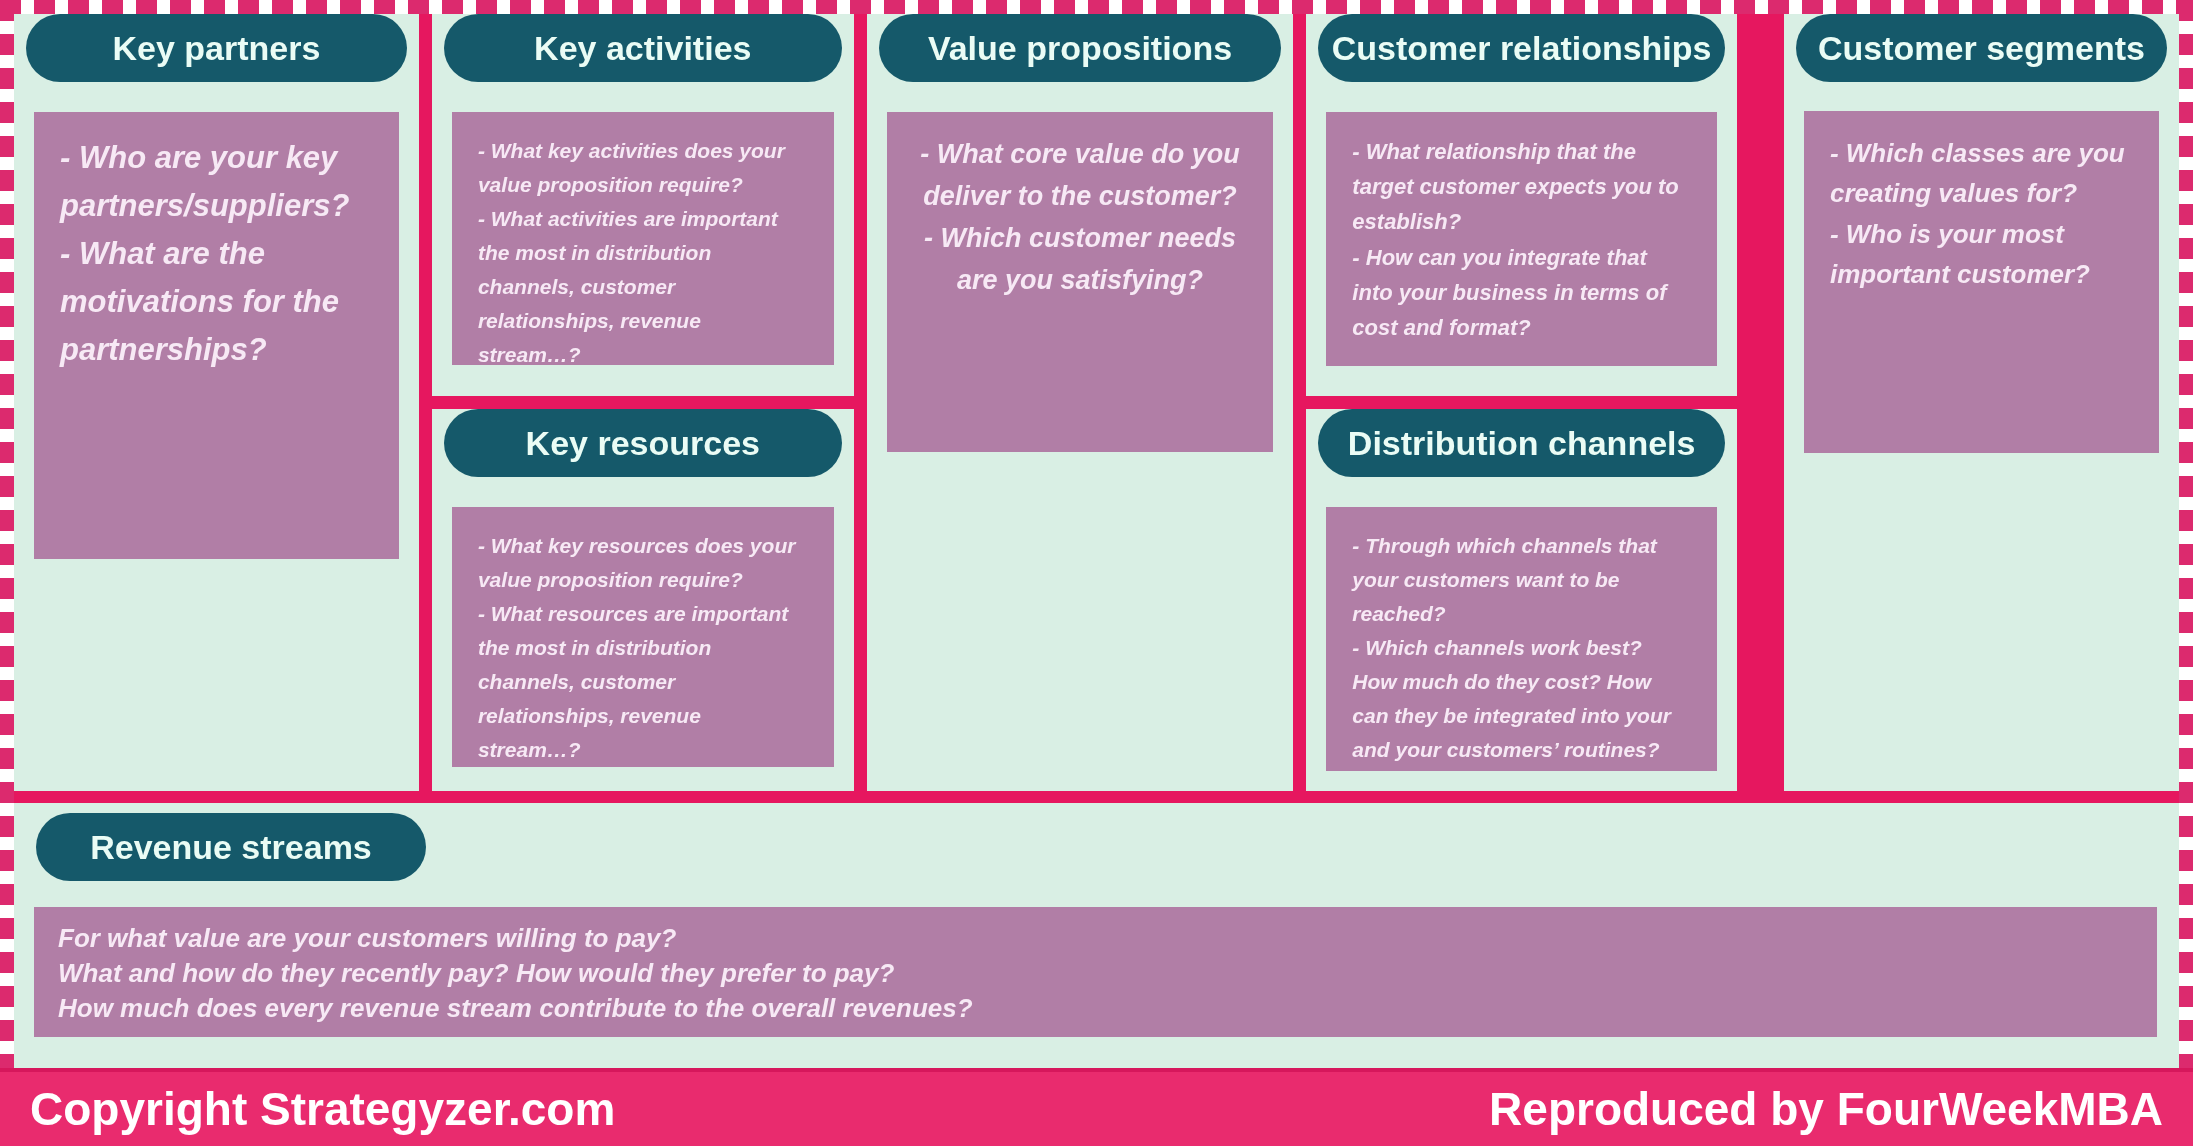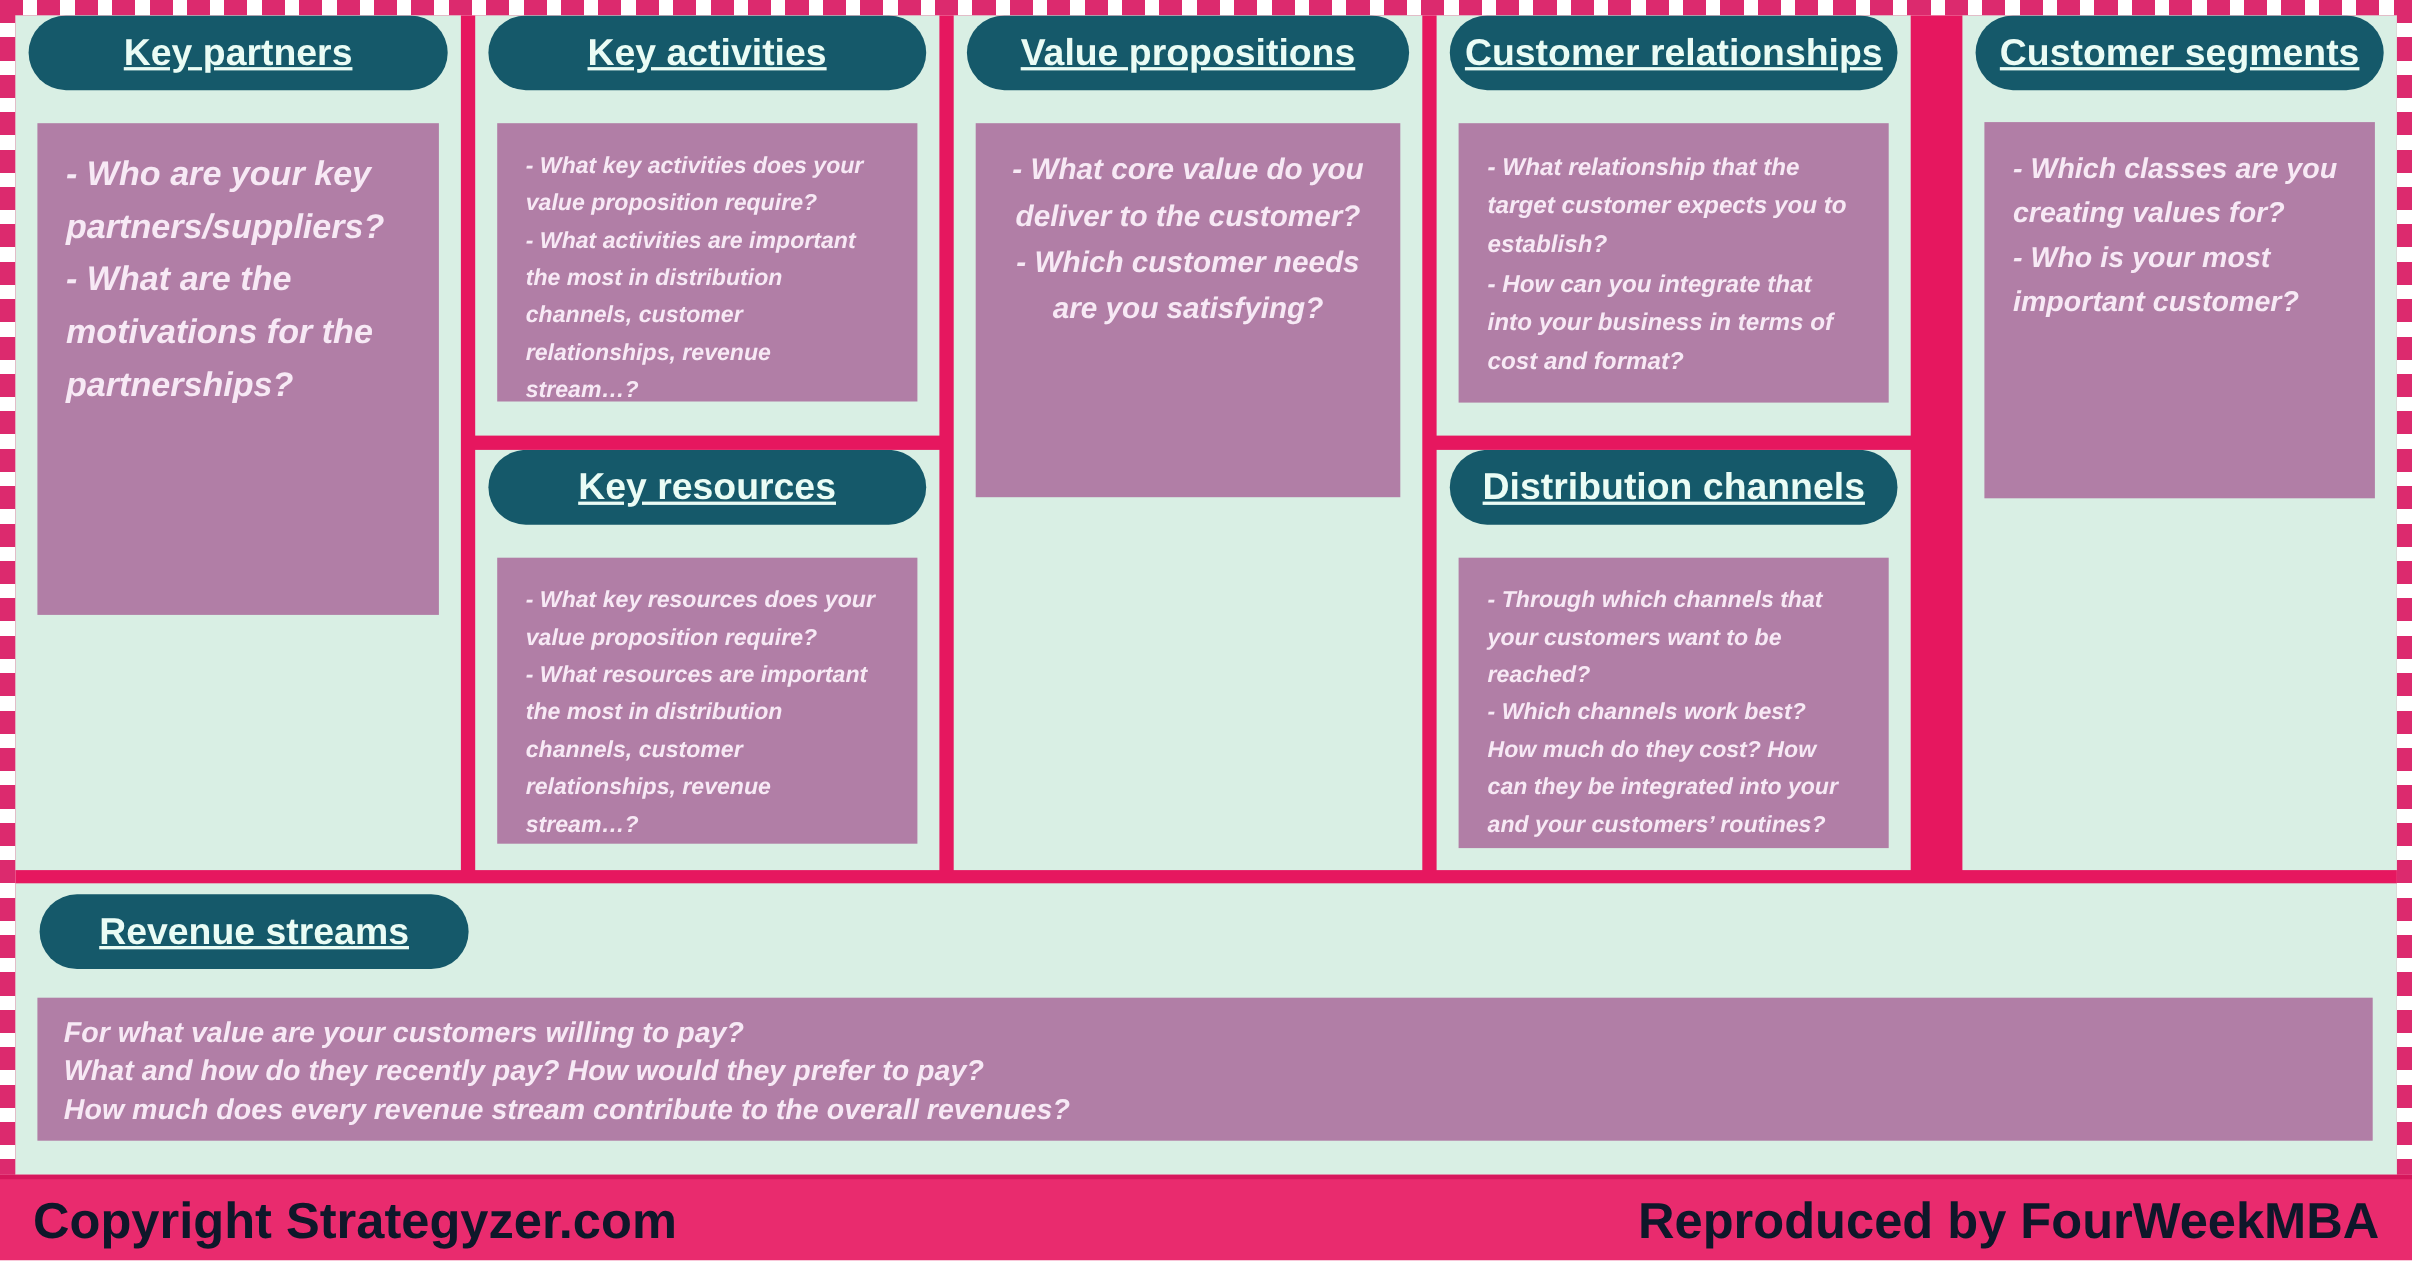--- a/index.html
+++ b/index.html
@@ -43,21 +43,21 @@
   .col-3 { flex:432 0 0; }
   .col-4 { flex:436 0 0; }
   .col-5 { flex:400 0 0;padding-left:34px; }
 
   .panel { background:#d9efe4; flex:1; display:flex; flex-direction:column; overflow:hidden; }
 
   .pill {
     height:68px; margin:0 12px; flex:0 0 68px;
     background:#15596a; border-radius:34px;
     display:flex; align-items:center; justify-content:center;
-    color:#eafcf5; font-size:34px; font-weight:bold;text-decoration:underline;
+    color:#eafcf5; font-size:34px; font-weight:bold;
   }
 
   .note {
     background:#b17ea6; margin:30px 20px 0 20px; padding:22px 26px;
     color:#f7e9f5; font-weight:bold; font-style:italic;
   }
   .note span { white-space:pre-line; display:block; }
 
   .note-partners      { height:447px; font-size:31px; line-height:1.55; }
   .note-activities    { height:253px; font-size:21px; line-height:1.62; }
@@ -72,21 +72,21 @@
   .pill-wide { width:390px; margin:10px 0 0 14px; flex:0 0 68px; }
   .pill-wide.revenue-pill { margin-left:22px; }
   .note-cost    { height:128px; margin:26px 20px 0 18px; padding:14px 24px; font-size:26px; line-height:1.7;  }
   .note-revenue { height:130px; margin:26px 22px 0 20px; padding:14px 24px; font-size:26px; line-height:1.35; }
 
   .footer {
     position:absolute; left:0; bottom:0; width:2193px; height:78px;
     background:#e92b6e; border-top:4px solid #d6175c;
     display:flex; align-items:center; justify-content:space-between;
     padding:0 30px;
-    color:#0f172a; font-size:46px; font-weight:bold;
+    color:#ffffff; font-size:46px; font-weight:bold;
   }
 </style>
 </head>
 <body>
 
 <div class="canvas">
 
   <div class="dash-top"></div>
   <div class="dash-left"></div>
   <div class="dash-right"></div>

